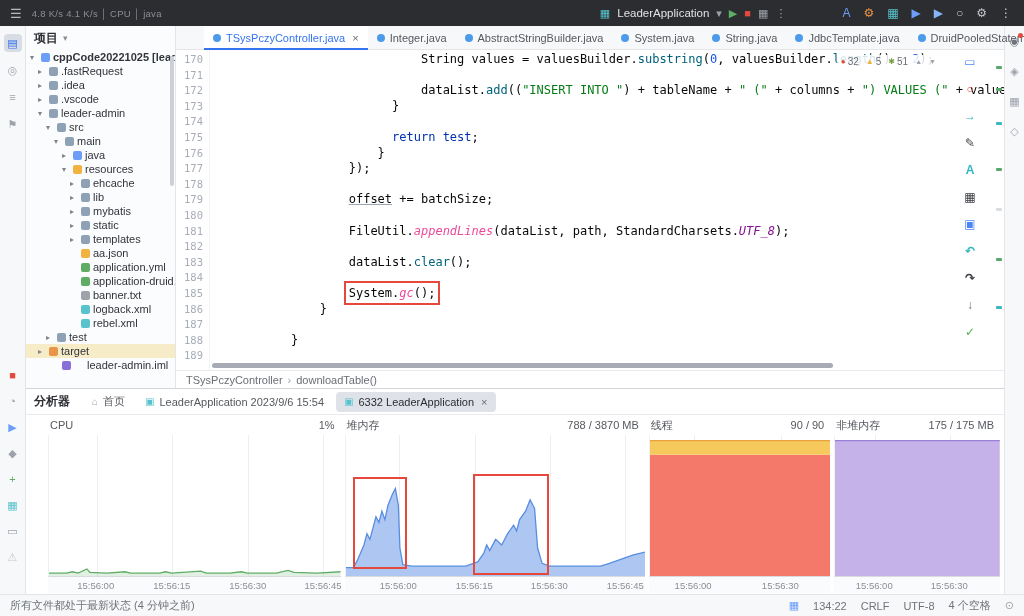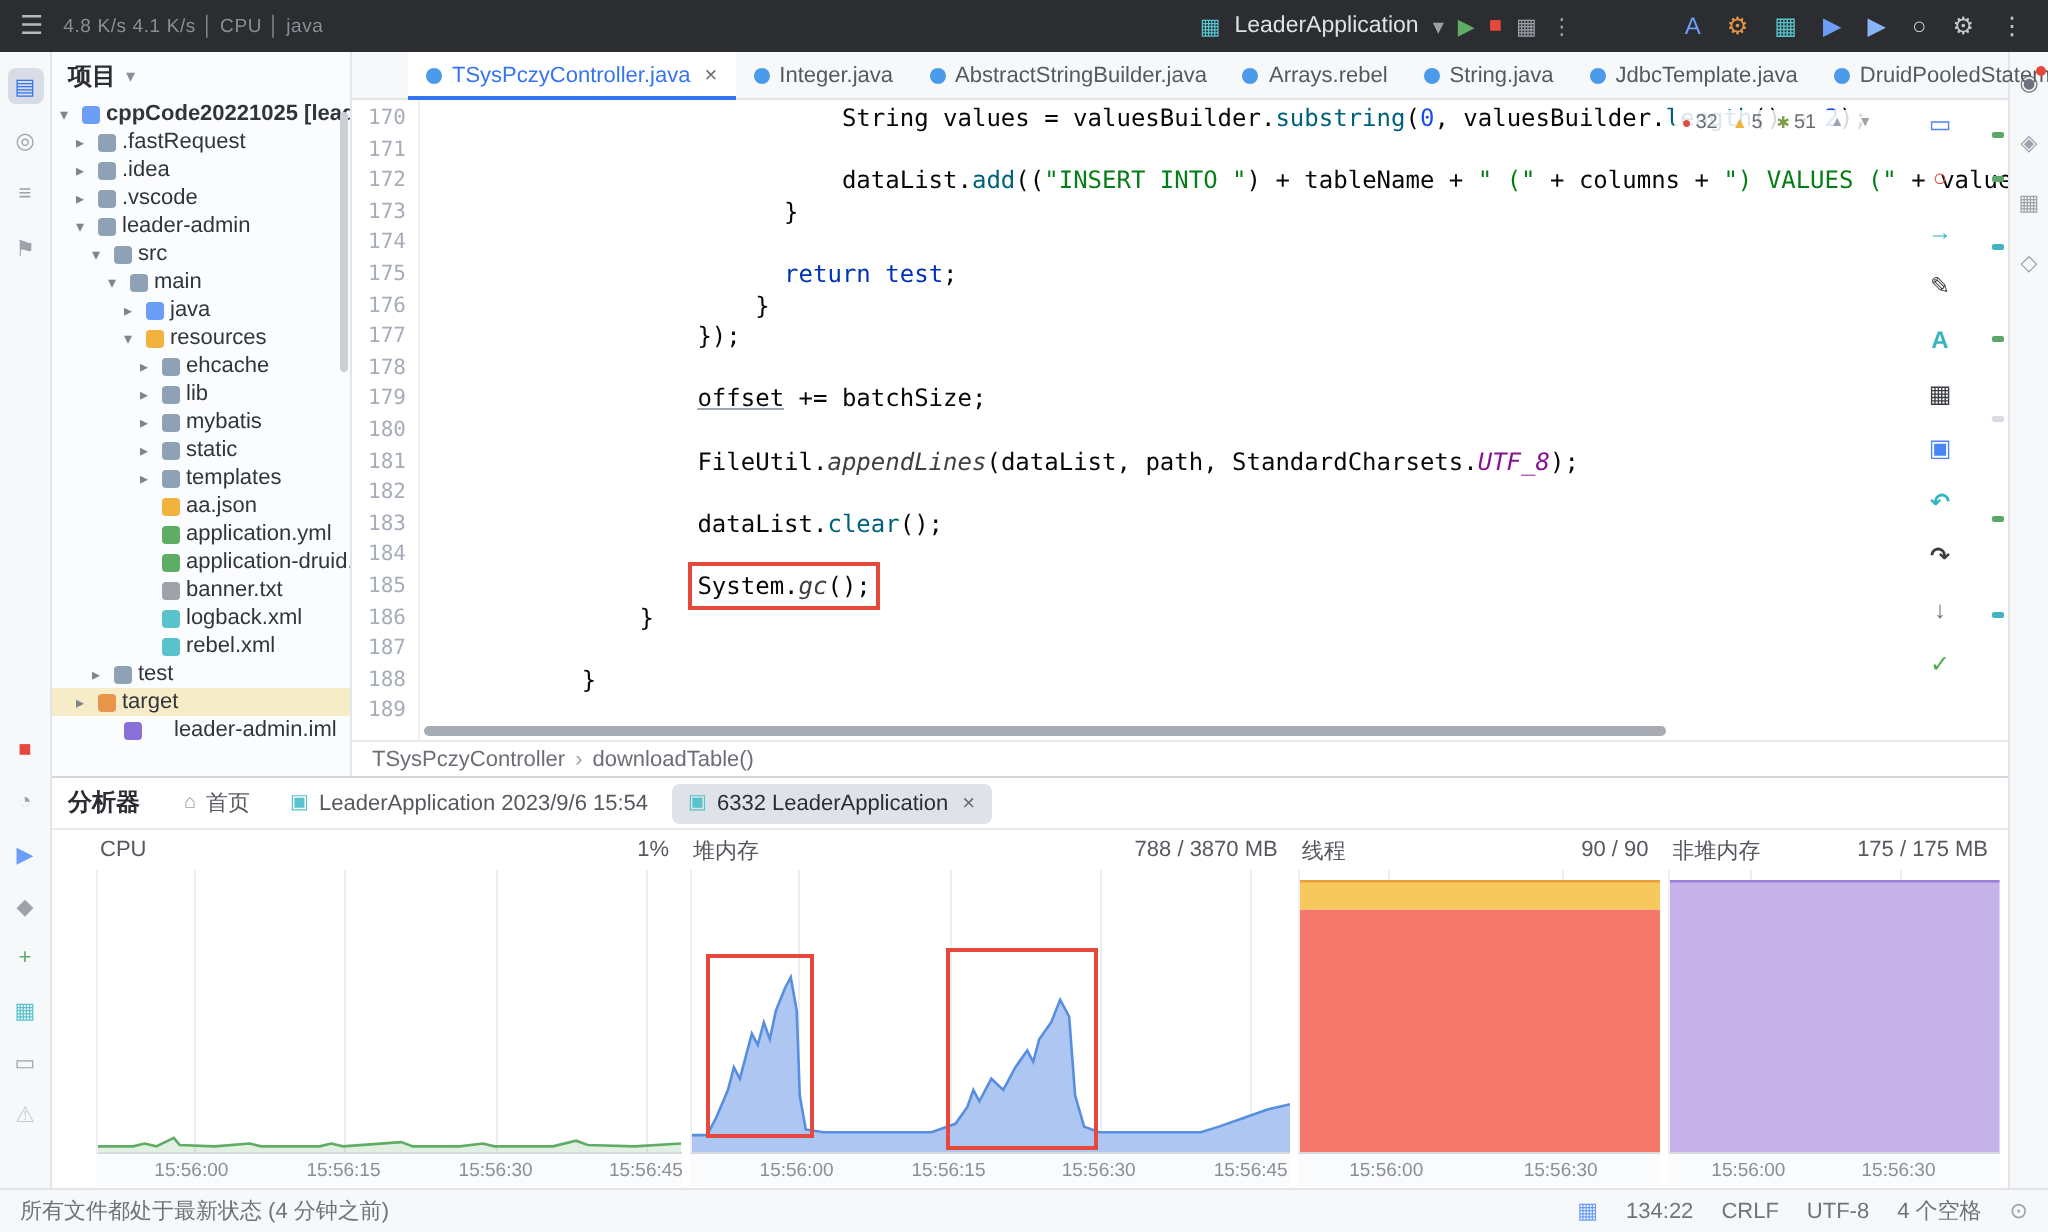--- a/index.html
+++ b/index.html
@@ -67,21 +67,21 @@
 
   .code-wrap { flex:1; display:flex; position:relative; background:#fff; min-height:0; overflow:hidden; }
   .gutter { width:34px; flex:0 0 auto; text-align:right; padding:2px 6px 0 0; font-family:"DejaVu Sans Mono",monospace; font-size:10.5px; color:#a7adb8; border-right:1px solid #f0f1f3; }
   .gut-line { height:15.6px; line-height:15.6px; }
   .code { flex:1; padding:2px 0 0 52px; font-family:"DejaVu Sans Mono",monospace; font-size:12px; color:#080808; overflow:hidden; }
   .code-line { height:15.6px; line-height:15.6px; white-space:pre; }
   .tok-k { color:#0033b3; }
   .tok-s { color:#067d17; }
   .tok-n { color:#1750eb; }
   .tok-m { color:#00627a; }
-  .tok-sm { color:#404040; font-style:italic;margin-top:10px; }
+  .tok-sm { color:#ec4899; font-style:italic;margin-top:10px; }
   .tok-sf { color:#871094; font-style:italic; }
   .tok-u { text-decoration:underline; text-decoration-color:#9aa7b0; }
   .gc-box { outline:2px solid #e5493d; outline-offset:3px; }
   .inspections { position:absolute; top:5px; right:64px; display:flex; align-items:center; gap:7px; font-size:10px; color:#6b6e75; background:rgba(255,255,255,.85); padding:1px 4px; border-radius:8px; }
   .insp-item { display:flex; align-items:center; gap:2px; }
   .insp-nav { color:#9da2ab; font-size:7px; cursor:pointer; }
   .error-stripe { position:absolute; top:0; right:0; bottom:0; width:10px; }
   .stripe-mark { position:absolute; right:2px; width:6px; height:3px; border-radius:1px; }
   .h-scrollbar { position:absolute; left:36px; right:16px; bottom:2px; height:5px; }
   .h-thumb { width:80%; height:5px; background:#a7abb3; border-radius:3px; cursor:grab; }
@@ -308,21 +308,21 @@
                 <div class="tab">
                   <span class="file-ico"></span>
                   <span>Integer.java</span>
                 </div>
                 <div class="tab">
                   <span class="file-ico"></span>
                   <span>AbstractStringBuilder.java</span>
                 </div>
                 <div class="tab">
                   <span class="file-ico"></span>
-                  <span>Arrays.rebel</span>
+                  <span>System.java</span>
                 </div>
                 <div class="tab">
                   <span class="file-ico"></span>
                   <span>String.java</span>
                 </div>
                 <div class="tab">
                   <span class="file-ico"></span>
                   <span>JdbcTemplate.java</span>
                 </div>
                 <div class="tab">

